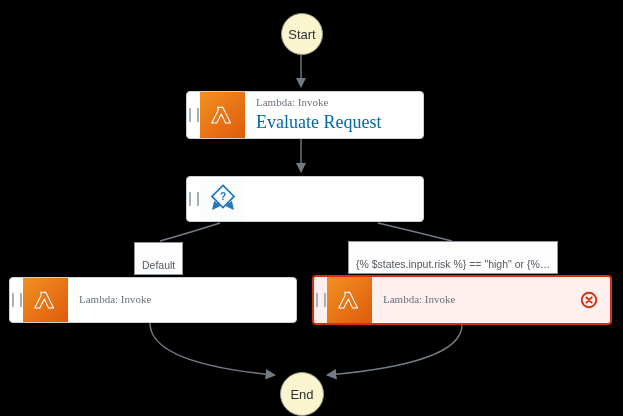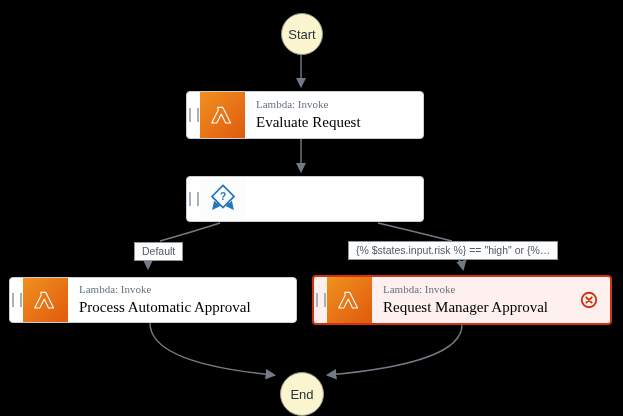--- a/index.html
+++ b/index.html
@@ -28,28 +28,28 @@
   .state-box.error {
     border:2px solid #d13212; background:#fdf0ee;
   }
   .grip { width:13px; flex:0 0 13px; display:flex; align-items:center; justify-content:center; }
   .grip-bars { width:6px; height:14px; border-left:2px solid #a9b1b8; border-right:2px solid #a9b1b8; }
   .icon-tile { width:45px; flex:0 0 45px; display:flex; align-items:center; justify-content:center; }
   .icon-tile.lambda { background:linear-gradient(135deg,#f0911f 0%,#e05a0e 100%); }
   .icon-tile.choice { background:#fbfcfc; }
   .texts { flex:1 1 auto; display:flex; flex-direction:column; justify-content:center; padding-left:11px; gap:1px; min-width:0;font-family:Liberation Serif, serif; }
   .type-label { font-size:11px; color:#68737d; line-height:1.25; }
-  .name-label { font-size:15px; color:#000000; line-height:1.25; white-space:nowrap; }
+  .name-label { font-size:18px; color:#0369a1; line-height:1.25; white-space:nowrap; }
   .error-badge { align-self:center; margin:0 12px 0 6px; line-height:0; }
 
   
   .edge-label {
     position:absolute; box-sizing:border-box;
     background:#fdfdfd; border:1px solid #8e979e;
-    font-size:10.5px; color:#545b64; padding:2px 7px 3px 7px; white-space:nowrap;
+    font-size:10.5px; color:#545b64; padding:16px 7px 3px 7px; white-space:nowrap;
   }
 </style>
 </head>
 <body>
 
 <div class="canvas">
 
   <svg class="connectors" width="623" height="416" viewBox="0 0 623 416">
     <defs>
       <marker id="arrow" viewBox="0 0 10 10" refX="8" refY="5" markerWidth="7.5" markerHeight="7.5" orient="auto-start-reverse">
@@ -117,36 +117,34 @@
     <div class="grip">
         <div class="grip-bars"></div>
       </div>
     <div class="icon-tile lambda">
       <svg width="27" height="27" viewBox="0 0 40 40">
         <path d="M13 8 L20.5 8 L32 31 L24.5 31 L18.2 17.8 L11.5 31 L4 31 L13.6 12.4 Z" fill="none" stroke="#ffffff" stroke-width="1.6" stroke-linejoin="round"></path>
       </svg>
     </div>
     <div class="texts">
       <div class="type-label">Lambda: Invoke</div>
-      <div class="name-label">Process Automatic Approval</div>
     </div>
   </div>
 
   <div class="state-box error" style="left:312px;top:275px;width:300px;height:50px">
     <div class="grip">
         <div class="grip-bars"></div>
       </div>
     <div class="icon-tile lambda">
       <svg width="27" height="27" viewBox="0 0 40 40">
         <path d="M13 8 L20.5 8 L32 31 L24.5 31 L18.2 17.8 L11.5 31 L4 31 L13.6 12.4 Z" fill="none" stroke="#ffffff" stroke-width="1.6" stroke-linejoin="round"></path>
       </svg>
     </div>
     <div class="texts">
       <div class="type-label">Lambda: Invoke</div>
-      <div class="name-label">Request Manager Approval</div>
     </div>
     <div class="error-badge">
       <svg width="18" height="18" viewBox="0 0 18 18">
         <circle cx="9" cy="9" r="7.2" fill="none" stroke="#d13212" stroke-width="1.9"></circle>
         <path d="M6.3 6.3 L11.7 11.7 M11.7 6.3 L6.3 11.7" stroke="#d13212" stroke-width="1.9" stroke-linecap="round"></path>
       </svg>
     </div>
   </div>
 
   <div class="terminal end">

